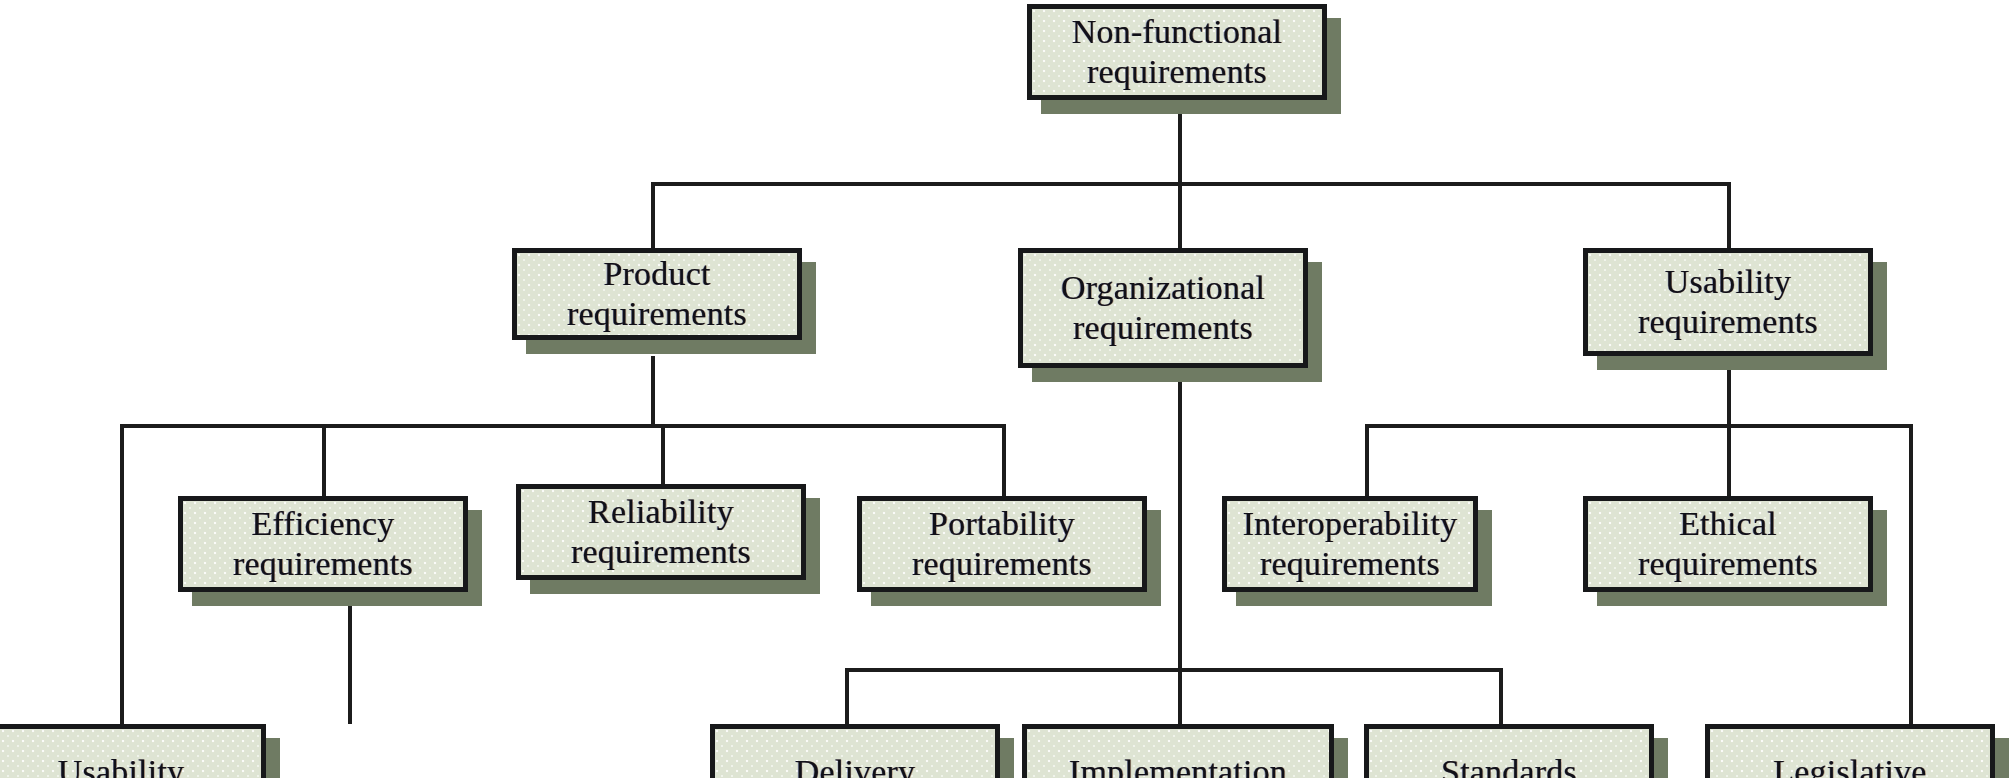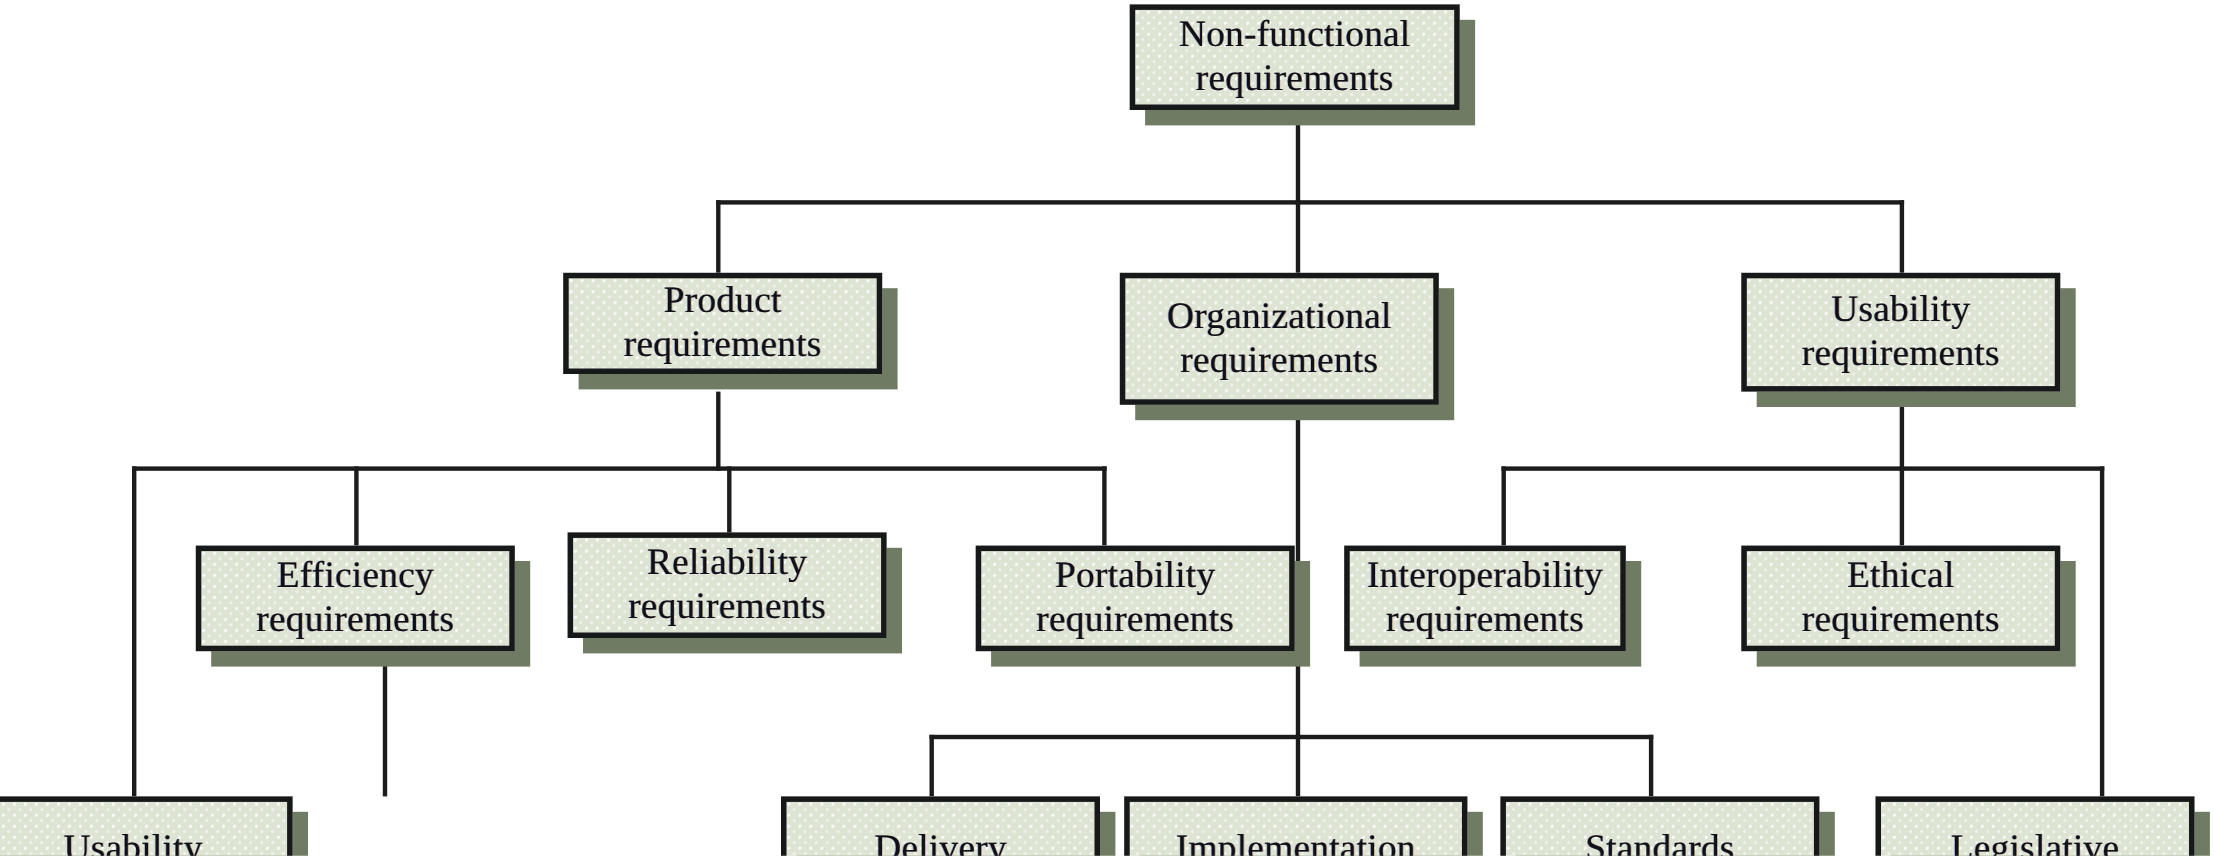--- a/index.html
+++ b/index.html
@@ -115,21 +115,21 @@
   </div>
 
   <div class="node" style="left:516px;top:484px;width:290px;height:96px;">
     <div class="shadow"></div>
     <div class="box">
       <span class="label">Reliability
 requirements</span>
     </div>
   </div>
 
-  <div class="node" style="left:857px;top:496px;width:290px;height:96px;margin-left:30px;">
+  <div class="node" style="left:857px;top:496px;width:290px;height:96px;">
     <div class="shadow"></div>
     <div class="box">
       <span class="label">Portability
 requirements</span>
     </div>
   </div>
 
   <div class="node" style="left:1222px;top:496px;width:256px;height:96px;">
     <div class="shadow"></div>
     <div class="box">

